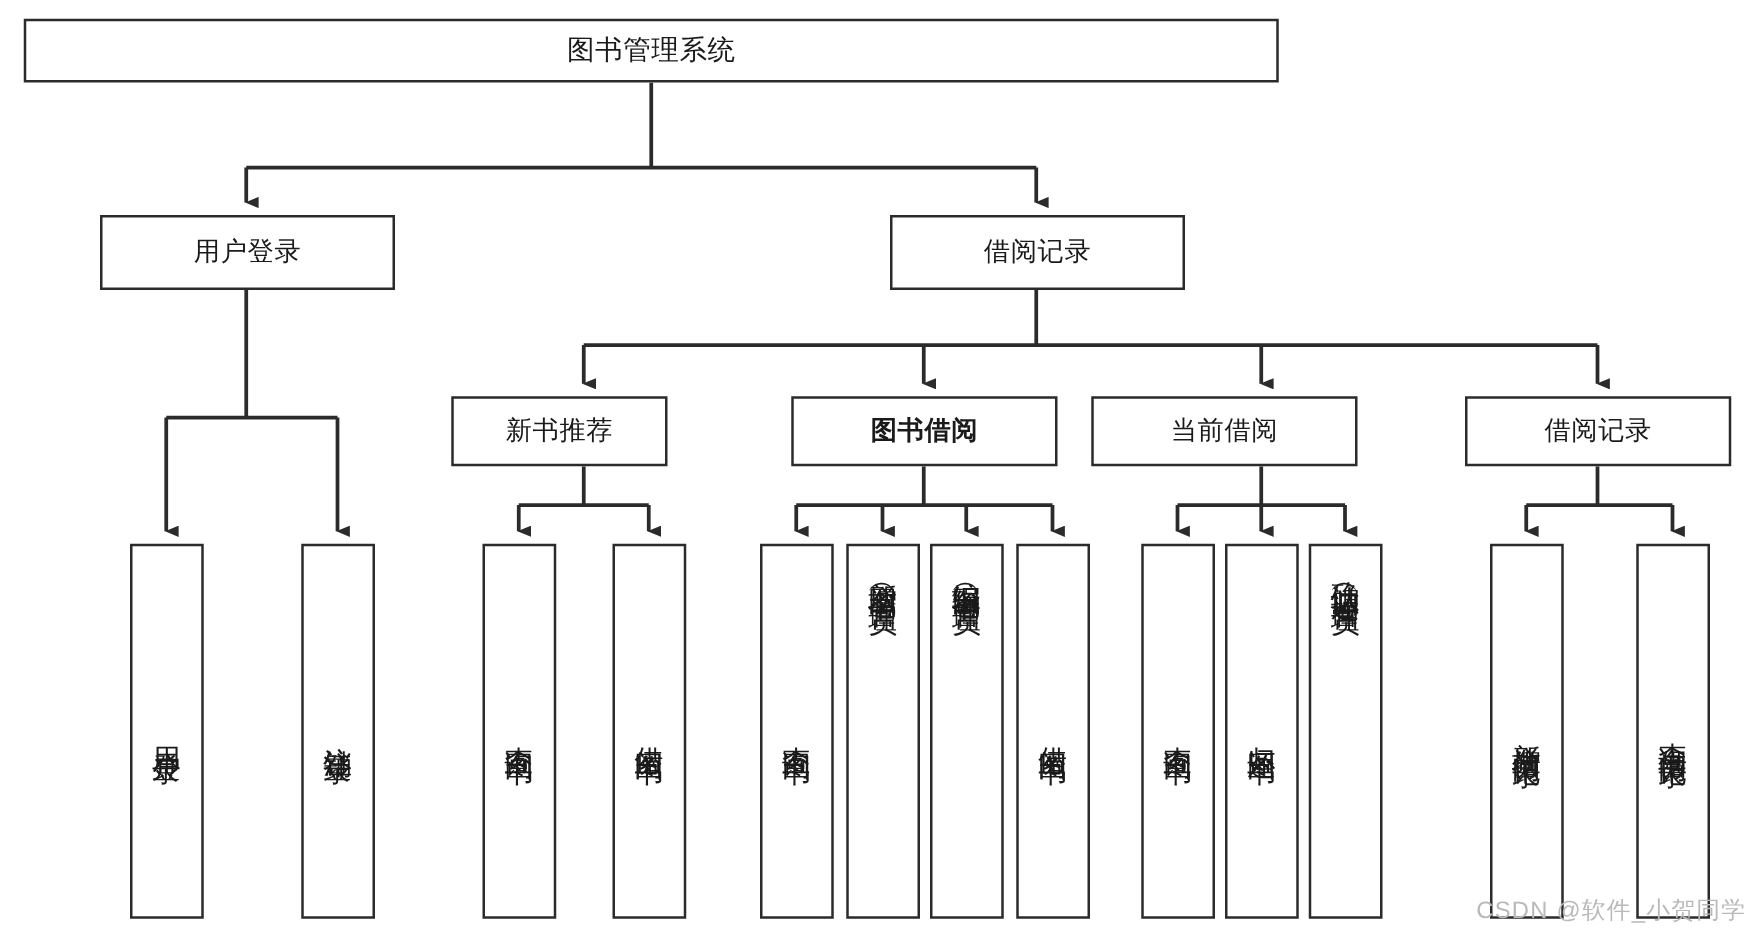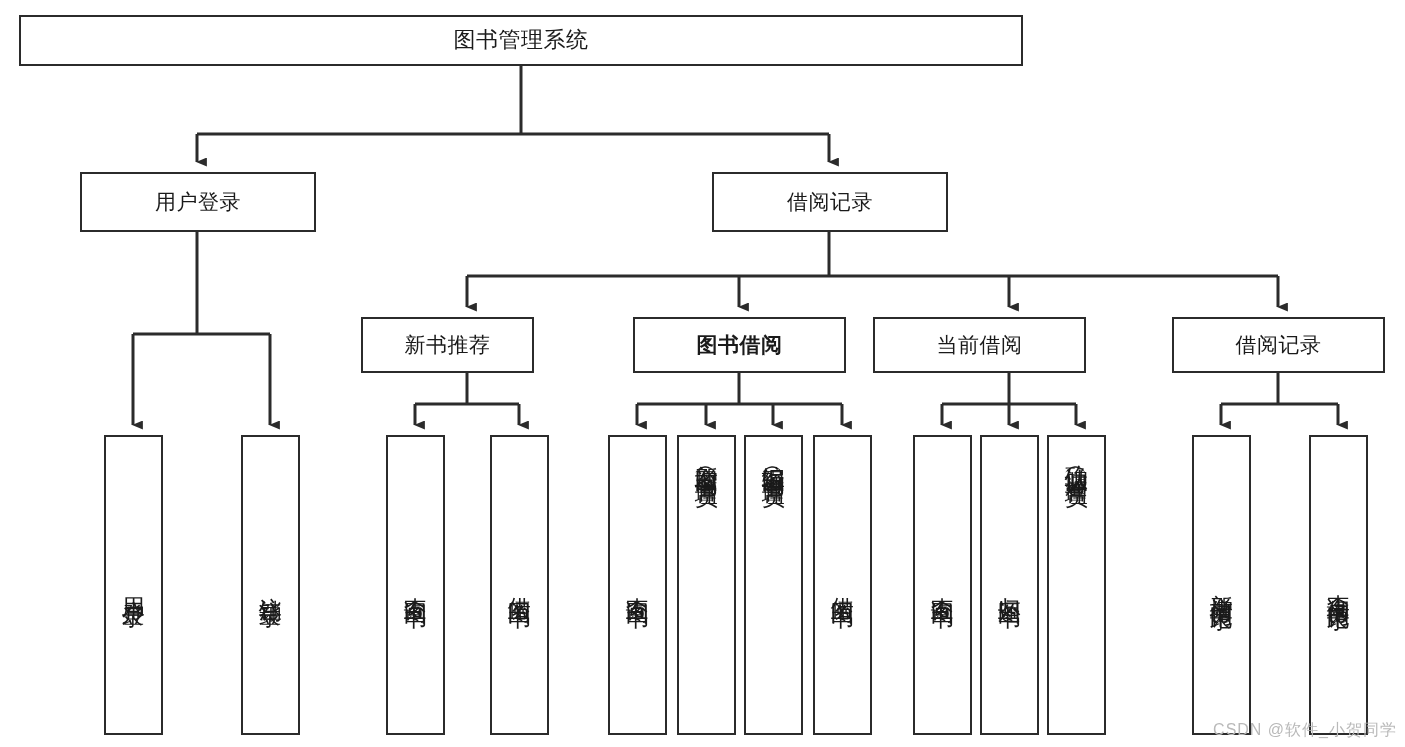--- a/index.html
+++ b/index.html
@@ -64,21 +64,21 @@
   }
   
   .node.v.mid {
     align-items: center;
     padding-top: 0;
   }
   #watermark {
     position: absolute;
     right: 8px;
     bottom: 6px;
-    font-size: 16px;
+    font-size: 19px;
     color: #b9b9b9;
     letter-spacing: 1px;
     white-space: nowrap;
     user-select: none;
   }
 </style>
 </head>
 <body>
 
 <div id="canvas">

